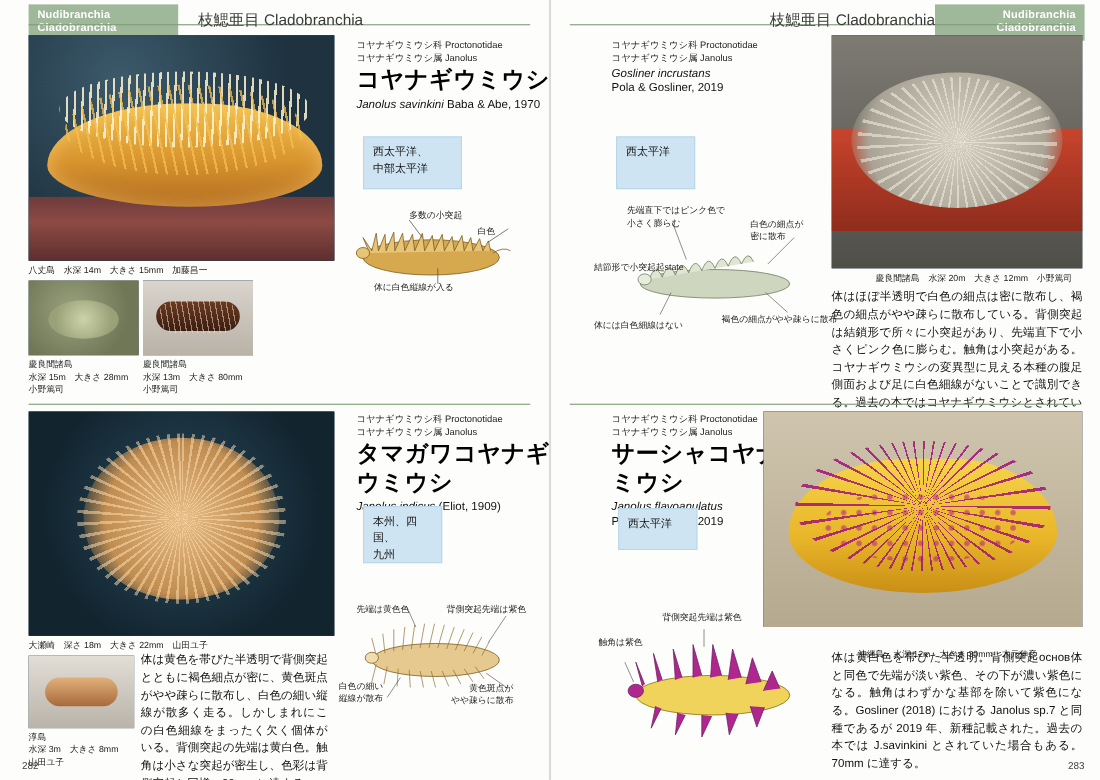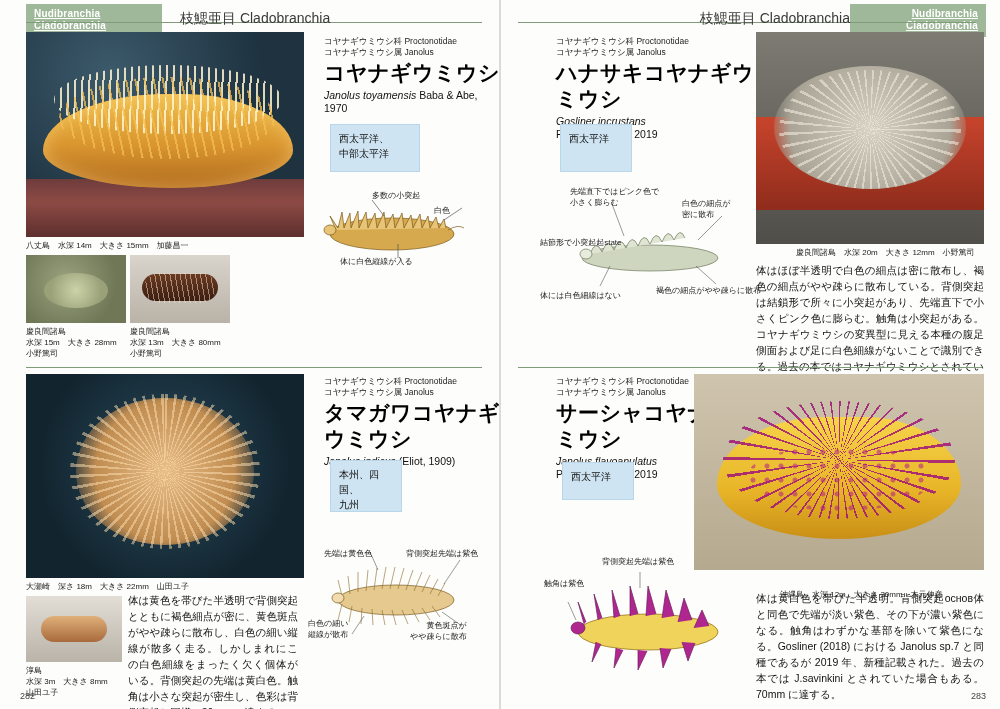--- a/index.html
+++ b/index.html
@@ -26,21 +26,21 @@
     position:absolute;top:4px;
     background:#9fb89a;
     color:#ffffff;
     font-size:10px;line-height:12px;
     font-weight:bold;
     padding:4px 8px 5px 8px;
     letter-spacing:.2px;
   }
   .runhead-tab.l{left:26px;width:120px;}
   .runhead-tab.r{right:14px;width:120px;text-align:right;}
-  .runhead-tab i{display:block;font-style:normal;text-decoration:underline;}
+  .runhead-tab i{display:block;font-style:normal;}
   .runhead-rule{
     position:absolute;top:22px;height:1px;background:#7f9b79;
   }
   .runhead-rule.l{left:26px;width:456px;}
   .runhead-rule.r{left:18px;width:458px;}
   .runhead-text{
     position:absolute;top:10px;
     font-size:14px;color:#3a3a3a;
   }
   .runhead-text.l{left:180px;}
@@ -102,21 +102,21 @@
     <div class="runhead-text l">枝鰓亜目 Cladobranchia</div>
     <div class="folio l">282</div>
 
     <div class="entry" style="left:310px;top:36px;width:176px;">
       <div class="sci-family">
         <div class="row">コヤナギウミウシ科 Proctonotidae</div>
         <div class="row">コヤナギウミウシ属 Janolus</div>
       </div>
       <div class="jp-name">コヤナギウミウシ</div>
       <div class="latin">
-        <em>Janolus toyamensis</em> <span>Baba &amp; Abe, 1970</span>
+        <em>Janolus savinkini</em> <span>Baba &amp; Abe, 1970</span>
       </div>
     </div>
 
     <div class="photo" style="left:26px;top:32px;width:278px;height:205px;">
       <div class="ph-grad" style="background:
            radial-gradient(circle at 30% 20%, #3c5a6b 0%, #1e3240 60%),
            linear-gradient(180deg,#214055 0%, #16313f 100%);"></div>
       <div style="position:absolute;left:0;bottom:0;width:100%;height:58px;
            background:linear-gradient(180deg,#6e3c3c 0%,#8d4a44 40%,#5d2f2e 100%);"></div>
       <div style="position:absolute;left:6%;top:30%;width:90%;height:46%;
@@ -249,21 +249,20 @@
     </div>
     <div class="runhead-rule r"></div>
     <div class="runhead-text r">枝鰓亜目 Cladobranchia</div>
     <div class="folio r">283</div>
 
     <div class="entry" style="left:42px;top:36px;width:200px;">
       <div class="sci-family">
         <div class="row">コヤナギウミウシ科 Proctonotidae</div>
         <div class="row">コヤナギウミウシ属 Janolus</div>
       </div>
-      <div class="jp-name">ハナサキコヤナギウミウシ</div>
       <div class="latin">
         <em>Gosliner incrustans</em>
       </div>
       <div class="author">Pola &amp; Gosliner, 2019</div>
     </div>
 
     <div class="photo" style="left:256px;top:32px;width:228px;height:212px;">
       <div class="ph-grad" style="background:linear-gradient(180deg,#7d7b72 0%,#4f4e49 100%);"></div>
       <div style="position:absolute;left:0;top:40%;width:100%;height:44%;
            background:linear-gradient(180deg,#c8442c 0%,#8f2c1c 100%);"></div>

